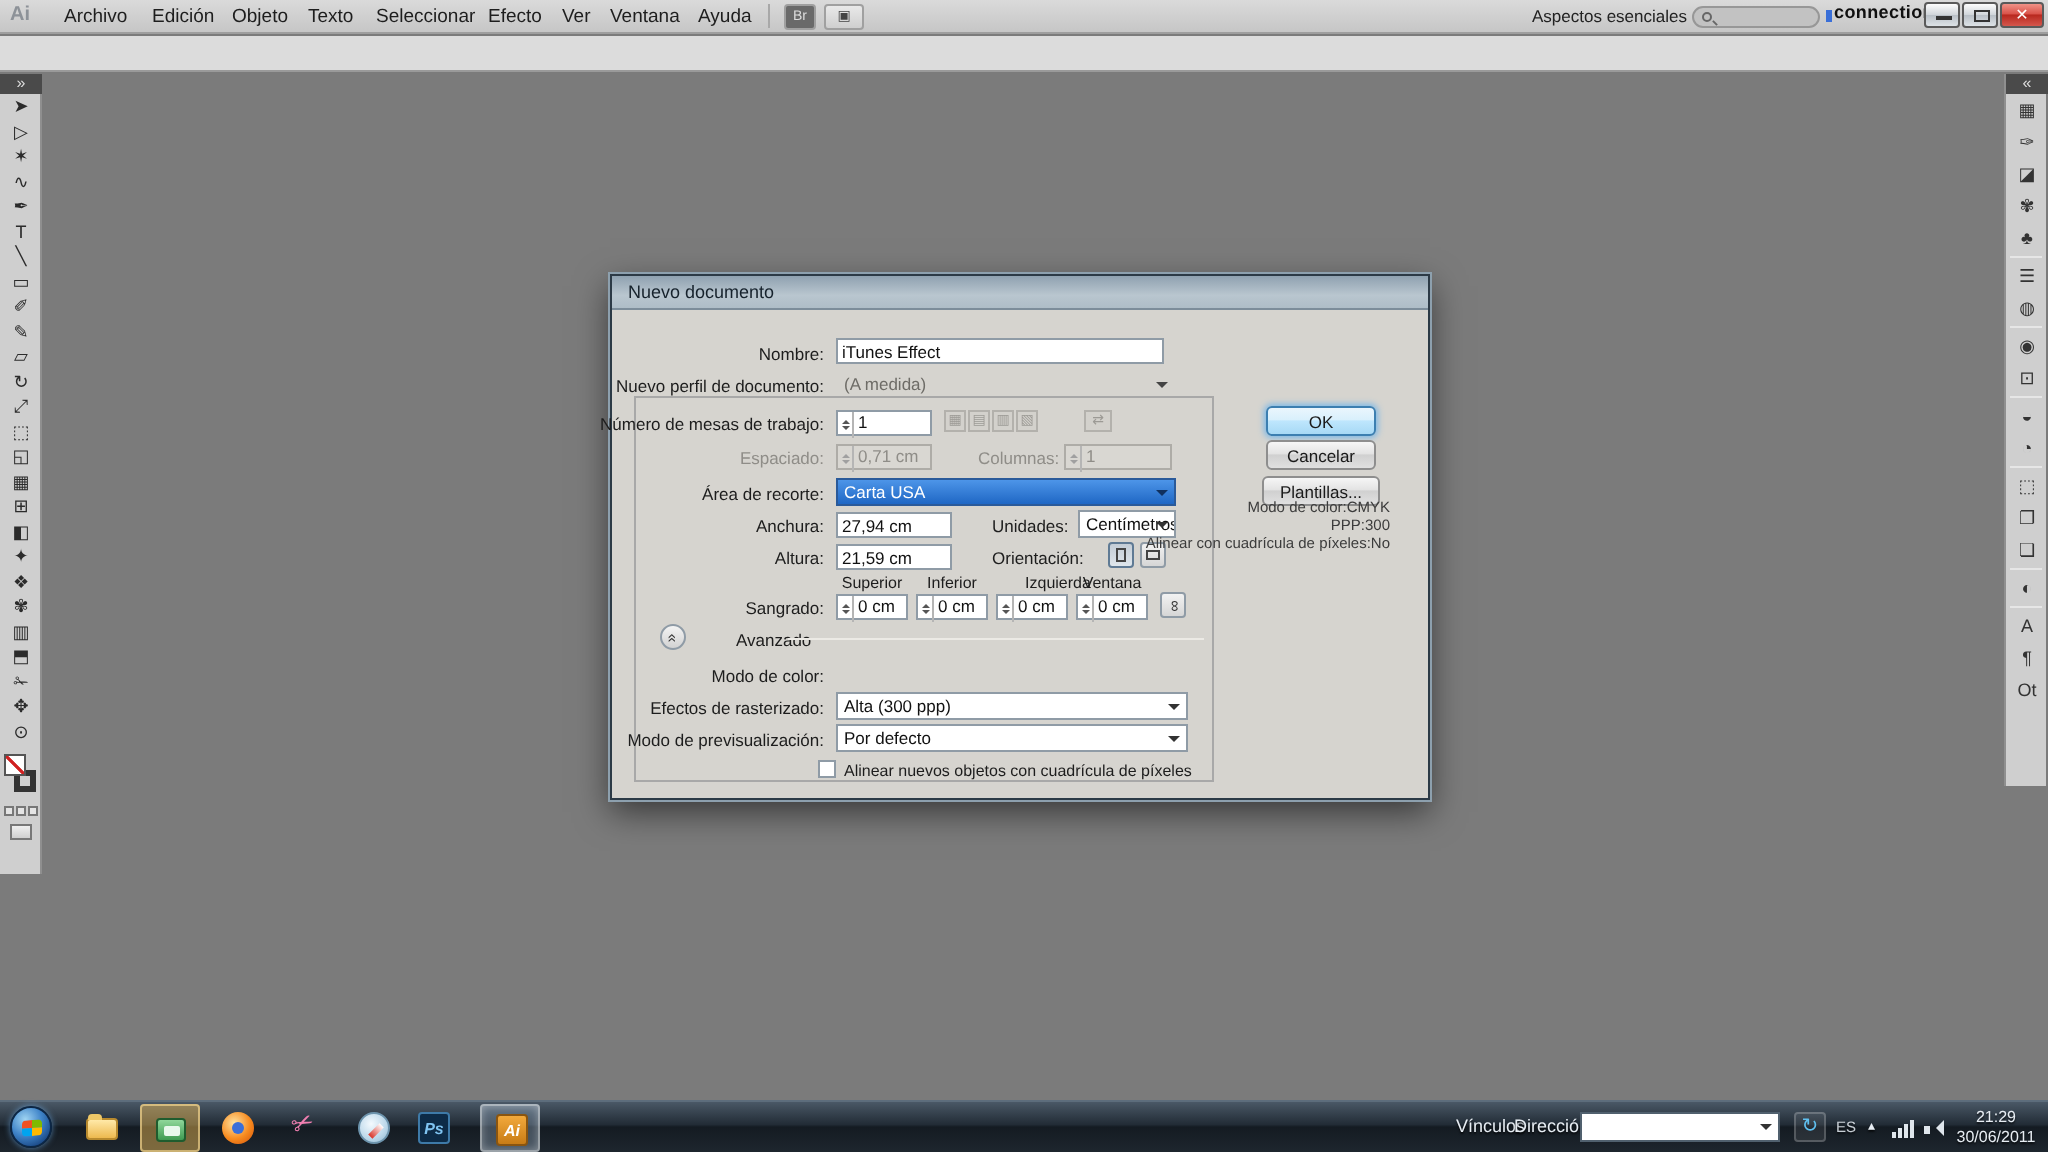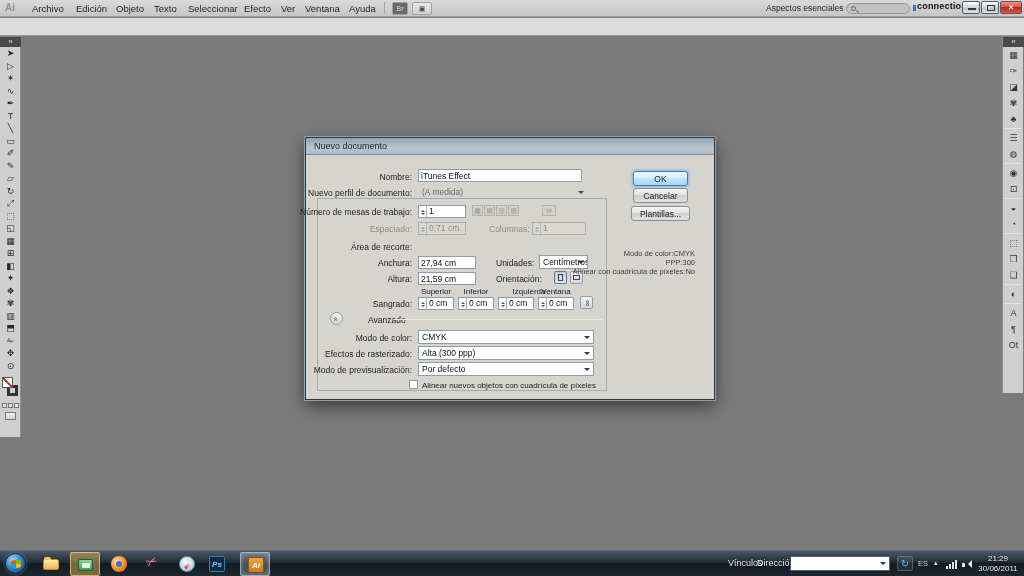--- a/index.html
+++ b/index.html
@@ -88,21 +88,21 @@
   .orient-p { display:inline-block; width:5px; height:7px; border:1.5px solid #444; margin-top:2px; }
   .orient-l { display:inline-block; width:7px; height:5px; border:1.5px solid #444; margin-top:3px; }
   .bleedhead { position:absolute; width:36px; text-align:center; font-size:8px; color:#1d1d1d; }
   #adv-toggle { position:absolute; left:24px; top:174px; width:13px; height:13px; border:1px solid #8f9ba6; border-radius:50%;
     background:linear-gradient(#f4f4f4,#d2d2d2); font-size:8px; text-align:center; line-height:12px; color:#333; }
   #adv-toggle span { display:inline-block; transform:rotate(-90deg); }
   #adv-rule { position:absolute; left:88px; top:181px; width:208px; height:1px; background:#a0a0a0; border-bottom:1px solid #eceae5; }
   .chk { position:absolute; width:9px; height:9px; border:1px solid #8f9ba6; background:#fff; }
   .wbtn { position:absolute; font-size:8.5px; color:#1a1a1a; text-align:center;
     background:linear-gradient(#f6f6f6,#e3e3e3 45%,#d0d0d0 50%,#e0e0e0); border:1px solid #8e8e8e; border-radius:3px;
-    font-family:"Liberation Sans","DejaVu Sans",sans-serif; padding:0; }
+    font-family:"Liberation Sans","DejaVu Sans",sans-serif; padding:0;margin-top:32px; }
   .wbtn.default { border-color:#3c7fb1; box-shadow:0 0 3px 1px #7ab8e8; background:linear-gradient(#eaf6fd,#d9f0fc 45%,#bee6fd 50%,#a7d9f5); }
   #summary-text { position:absolute; right:19px; top:111px; text-align:right; font-size:7.5px; line-height:9px; color:#3c3c3c; white-space:nowrap; }
 
   
   #taskbar { position:absolute; left:0; top:550px; width:1024px; height:26px;
     background:linear-gradient(#4a5866,#222c36 45%,#141b22 50%,#1e262e); border-top:1px solid #5d6d7c; z-index:50; }
   #start-orb { position:absolute; left:5px; top:2px; width:21px; height:21px; border-radius:50%;
     background:radial-gradient(circle at 35% 30%, #9fd4f2, #3f84c9 45%, #16407c 85%); border:1px solid #0c2746;
     box-shadow:0 0 3px rgba(120,190,255,.6); }
   #start-flag { position:absolute; left:5px; top:6px; width:10px; height:8px; border-radius:2px; overflow:hidden; transform:skewY(-4deg); }
@@ -285,20 +285,24 @@
     <span class="midlab" style="left:183px; top:86px; color:#8f8d88;">Columnas:</span>
     <div class="spinf dis" style="left:226px; top:84px; width:54px;">
       <span class="spincol dis" style="left:0; top:0;">
           <i class="up"></i>
           <i class="dn"></i>
         </span>
       <span>1</span>
     </div>
 
     <span class="lab" style="top:104px;">Área de recorte:</span>
+    <div class="combo sel" style="left:112px; top:101px; width:170px;">
+      <span>Carta USA</span>
+      <i class="tri"></i>
+    </div>
 
     <span class="lab" style="top:120px;">Anchura:</span>
     <input class="tfield" style="left: 112px; top: 118px; width: 58px;" value="27,94 cm">
     <span class="midlab" style="left:190px; top:120px;">Unidades:</span>
     <div class="combo" style="left:233px; top:117px; width:49px;">
       <span>Centímetros</span>
       <i class="tri"></i>
     </div>
 
     <span class="lab" style="top:136px;">Altura:</span>
@@ -340,24 +344,20 @@
         </span>
       <span>0 cm</span>
     </div>
     <span class="minipush" style="left:274px; top:158px;"><span style="display:inline-block; transform:rotate(90deg); font-size:8px;">∞</span></span>
 
     <span id="adv-toggle"><span>»</span></span>
     <span class="midlab" style="left:42px; top:177px;margin-left:20px;">Avanzado</span>
     <div id="adv-rule"></div>
 
     <span class="lab" style="top:195px;">Modo de color:</span>
-    <div class="combo" style="left:112px; top:192px; width:176px;">
-      <span>CMYK</span>
-      <i class="tri"></i>
-    </div>
 
     <span class="lab" style="top:211px;">Efectos de rasterizado:</span>
     <div class="combo" style="left:112px; top:208px; width:176px;">
       <span>Alta (300 ppp)</span>
       <i class="tri"></i>
     </div>
 
     <span class="lab" style="top:227px;padding-left:24px;">Modo de previsualización:</span>
     <div class="combo" style="left:112px; top:224px; width:176px;">
       <span>Por defecto</span>

